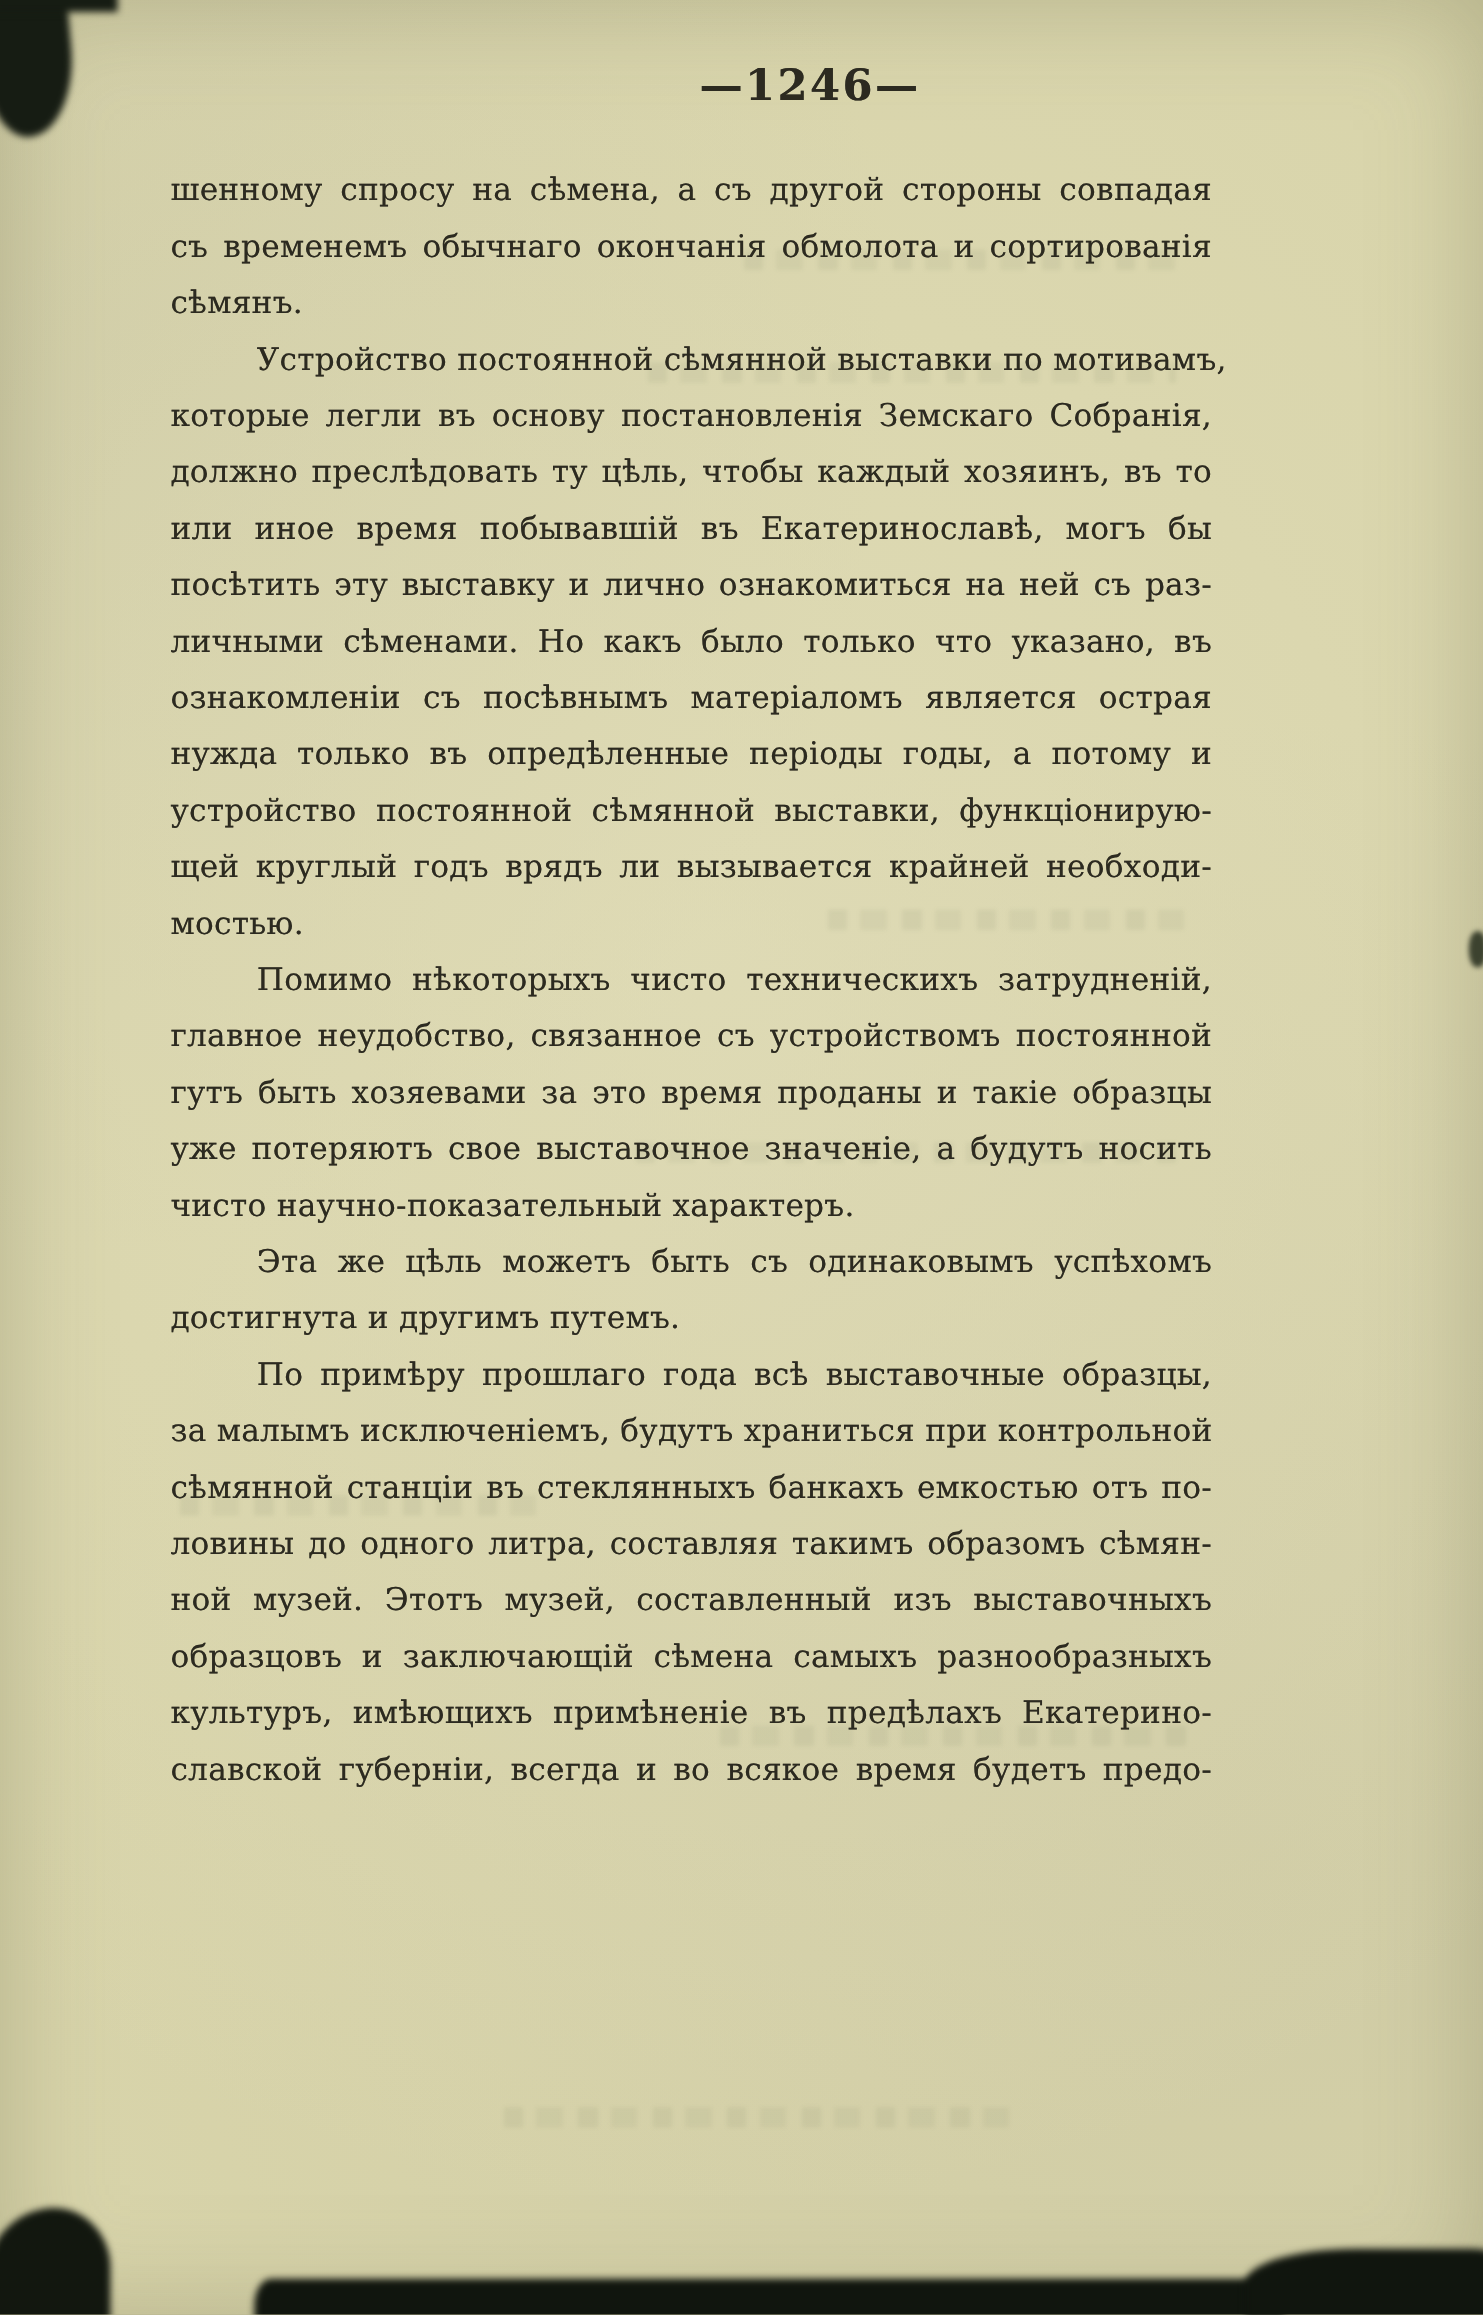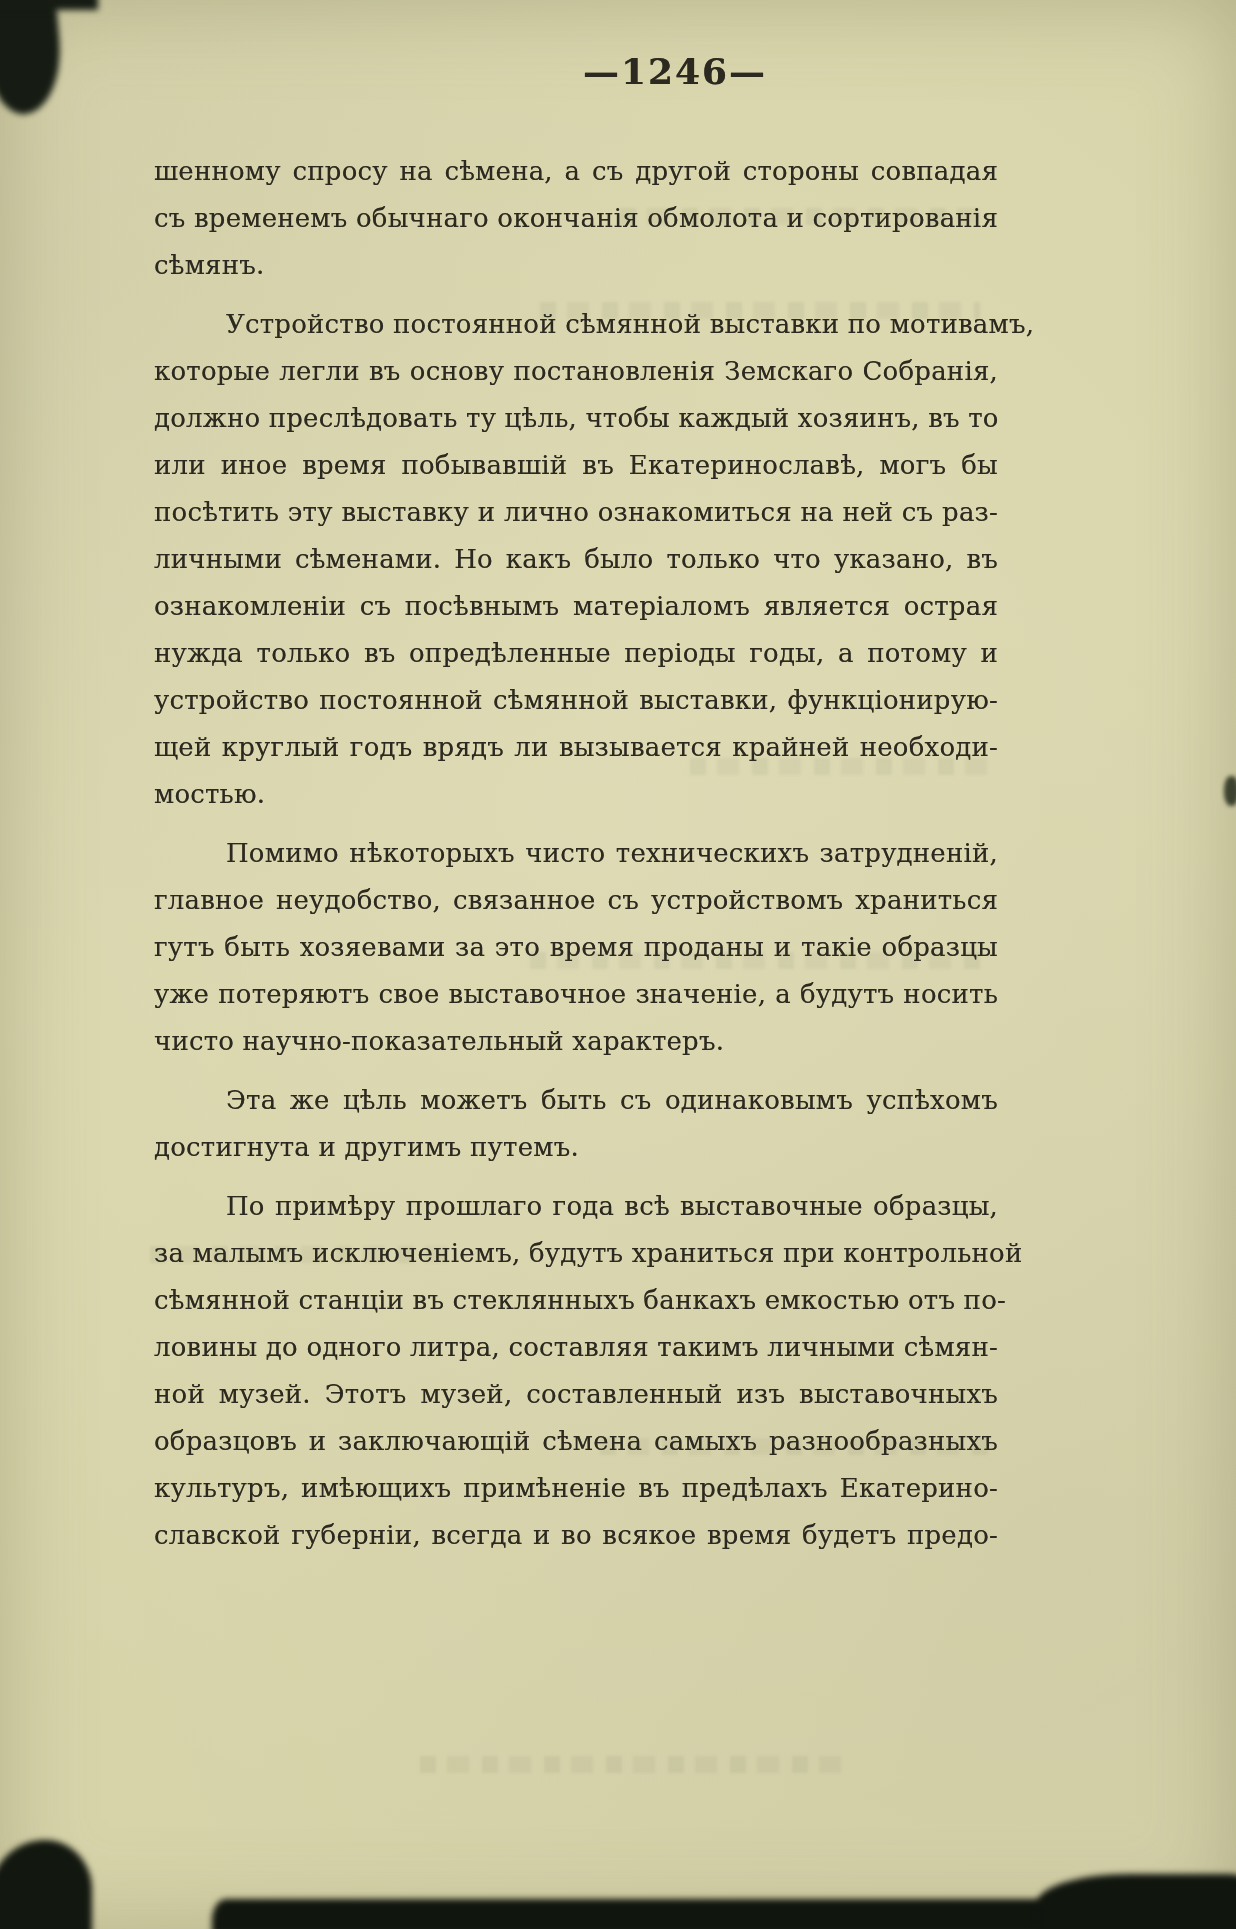--- a/index.html
+++ b/index.html
@@ -60,21 +60,21 @@
   }
   .text-block {
     position: absolute;
     left: 142px;
     top: 136px;
     width: 868px;
     font-size: 26px;
     letter-spacing: 0.2px;
     text-shadow: 0 0 0.5px rgba(40,38,28,0.55);
   }
-  .para { margin: 12px; padding: 0; }
+  .para { margin: 0; padding: 0; }
   .line {
     height: 47px;
     line-height: 47px;
     text-align: justify;
     text-align-last: justify;
     white-space: nowrap;
   }
   .line.short { text-align-last: left; }
   .line.first-indent { text-indent: 72px; }
 </style>
@@ -117,36 +117,36 @@
       <div class="line">личными сѣменами. Но какъ было только что указано, въ</div>
       <div class="line">ознакомленіи съ посѣвнымъ матеріаломъ является острая</div>
       <div class="line">нужда только въ опредѣленные періоды годы, а потому и</div>
       <div class="line">устройство постоянной сѣмянной выставки, функціонирую-</div>
       <div class="line">щей круглый годъ врядъ ли вызывается крайней необходи-</div>
       <div class="line short">мостью.</div>
     </div>
 
     <div class="para">
       <div class="line first-indent">Помимо нѣкоторыхъ чисто техническихъ затрудненій,</div>
-      <div class="line">главное неудобство, связанное съ устройствомъ храниться</div>
+      <div class="line">главное неудобство, связанное съ устройствомъ постоянной</div>
       <div class="line">гутъ быть хозяевами за это время проданы и такіе образцы</div>
       <div class="line">уже потеряютъ свое выставочное значеніе, а будутъ носить</div>
       <div class="line short">чисто научно-показательный характеръ.</div>
     </div>
 
     <div class="para">
       <div class="line first-indent">Эта же цѣль можетъ быть съ одинаковымъ успѣхомъ</div>
       <div class="line short">достигнута и другимъ путемъ.</div>
     </div>
 
     <div class="para">
       <div class="line first-indent">По примѣру прошлаго года всѣ выставочные образцы,</div>
       <div class="line">за малымъ исключеніемъ, будутъ храниться при контрольной</div>
       <div class="line">сѣмянной станціи въ стеклянныхъ банкахъ емкостью отъ по-</div>
-      <div class="line">ловины до одного литра, составляя такимъ личными сѣмян-</div>
+      <div class="line">ловины до одного литра, составляя такимъ образомъ сѣмян-</div>
       <div class="line">ной музей. Этотъ музей, составленный изъ выставочныхъ</div>
       <div class="line">образцовъ и заключающій сѣмена самыхъ разнообразныхъ</div>
       <div class="line">культуръ, имѣющихъ примѣненіе въ предѣлахъ Екатерино-</div>
       <div class="line">славской губерніи, всегда и во всякое время будетъ предо-</div>
     </div>
 
   </div>
 </div>
 
 </body></html>

